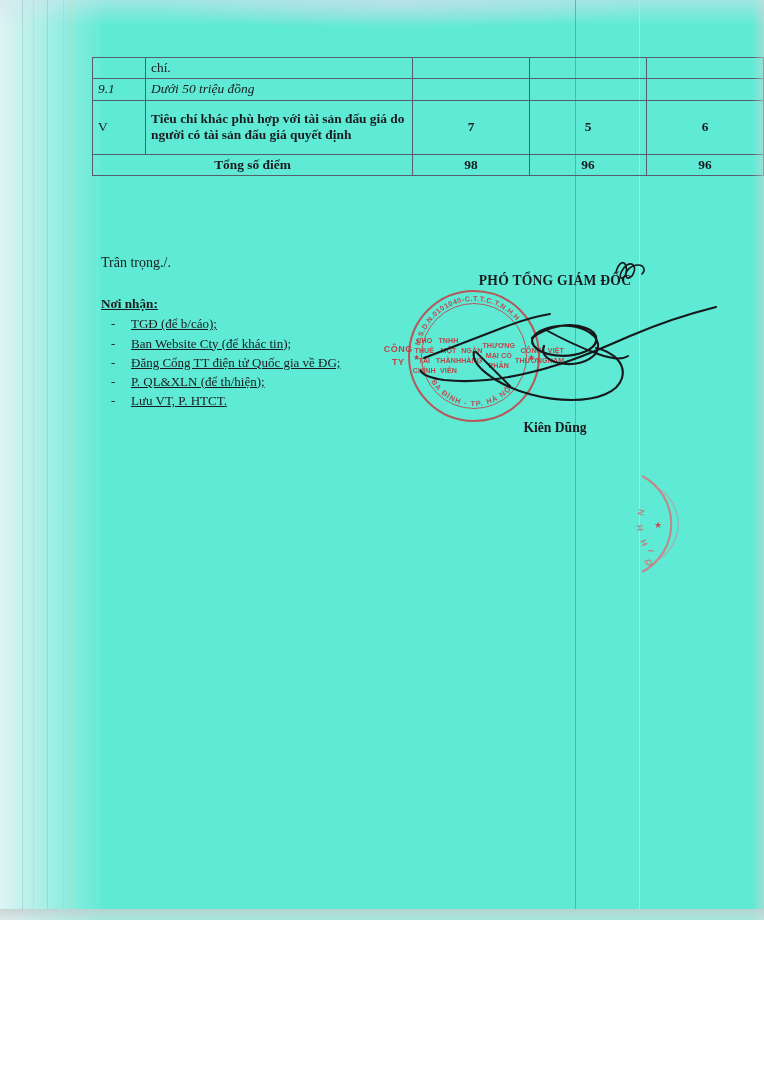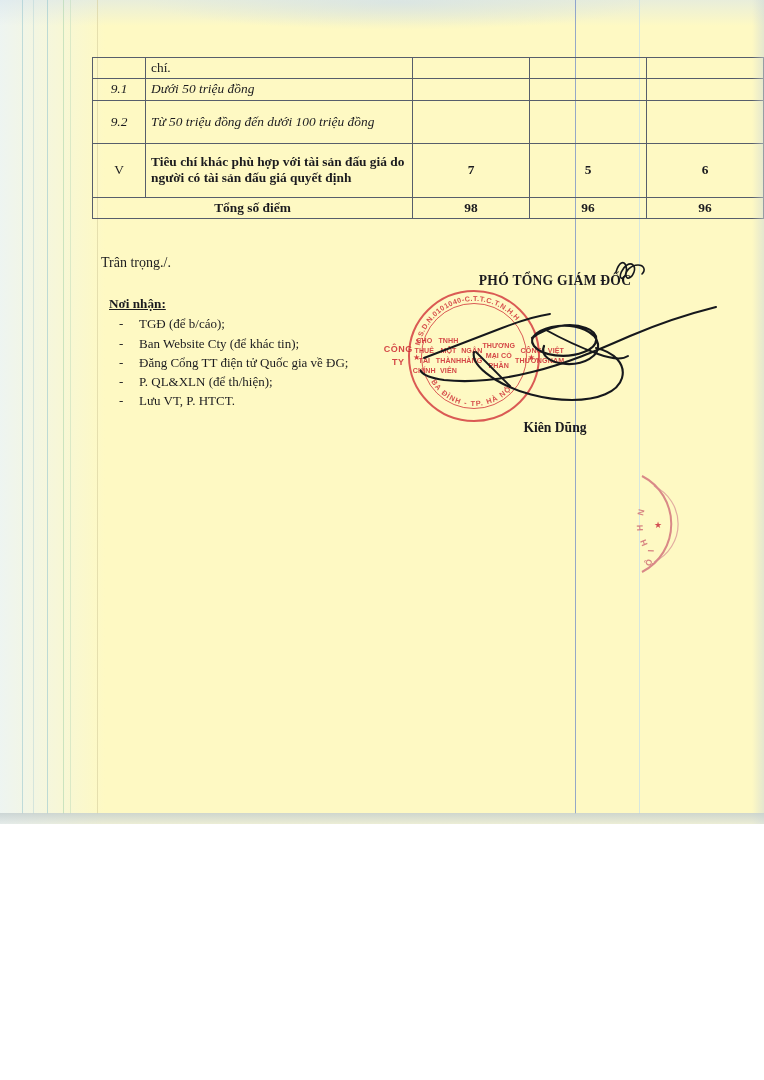--- a/index.html
+++ b/index.html
@@ -3,23 +3,23 @@
 <meta charset="utf-8">
 <style>
   html, body {
     margin: 0;
     padding: 0;
     background: #ffffff;
   }
   #page {
     position: relative;
     width: 764px;
-    height: 824px;
+    height: 920px;
     overflow: hidden;
-    background: #fef9c3;
+    background: #5eead4;
     font-family: "Liberation Serif", "DejaVu Serif", serif;
     color: #1b1b1f;
   }
 
   
   .scan-tint {
     position: absolute;
     inset: 0;
     background:
       linear-gradient(to bottom, rgba(214,228,238,0.55) 0px, rgba(255,255,255,0) 26px),
@@ -78,21 +78,21 @@
     table-layout: fixed;
   }
   .score-table td {
     border: 1px solid #575e6b;
     padding: 2px 5px;
     font-size: 13.4px;
     line-height: 1.22;
     vertical-align: middle;
     background: transparent;
   }
-  .col-idx   { width: 42px;  text-align: center; font-style: italic; font-size: 13.2px; }
+  .col-idx   { width: 42px;  font-style: italic; font-size: 13.2px; }
   .col-desc  { width: 256px; }
   .col-score { width: 106px; text-align: center; }
   .col-score-wide { width: 106px; text-align: center; }
 
   .it    { font-style: italic; }
   .bold  { font-weight: bold; font-style: normal; }
   .idx-roman { font-style: normal; font-size: 13.8px; font-weight: normal; }
   .row-total td {
     font-weight: bold;
     text-align: center;
@@ -103,24 +103,25 @@
 
   
   .closing {
     position: absolute;
     left: 101px;
     top: 255px;
     font-size: 14px;
   }
   .recipients {
     position: absolute;
-    left: 109px;
+    left: 101px;
     top: 294px;
     font-size: 13px;
     line-height: 1.47;
+    text-decoration: underline;
   }
   .recipients .r-title {
     font-weight: bold;
     text-decoration: underline;
     font-size: 13.2px;
     display: block;
     margin-bottom: 1px;
   }
   .recipients ul {
     list-style: none;
@@ -263,29 +264,20 @@
           <span>chí.</span>
         </td>
         <td class="col-score"></td>
         <td class="col-score"></td>
         <td class="col-score-wide"></td>
       </tr>
       <tr>
         <td class="col-idx">9.1</td>
         <td class="col-desc">
           <span class="it">Dưới 50 triệu đồng</span>
-        </td>
-        <td class="col-score"></td>
-        <td class="col-score"></td>
-        <td class="col-score-wide"></td>
-      </tr>
-      <tr>
-        <td class="col-idx cell-tall">9.2</td>
-        <td class="col-desc cell-tall">
-          <span class="it">Từ 50 triệu đồng đến dưới 100 triệu đồng</span>
         </td>
         <td class="col-score"></td>
         <td class="col-score"></td>
         <td class="col-score-wide"></td>
       </tr>
       <tr>
         <td class="col-idx cell-v idx-roman">V</td>
         <td class="col-desc cell-v">
           <span class="bold">Tiêu chí khác phù hợp với tài sản đấu giá do người có tài sản đấu giá quyết định</span>
         </td>

